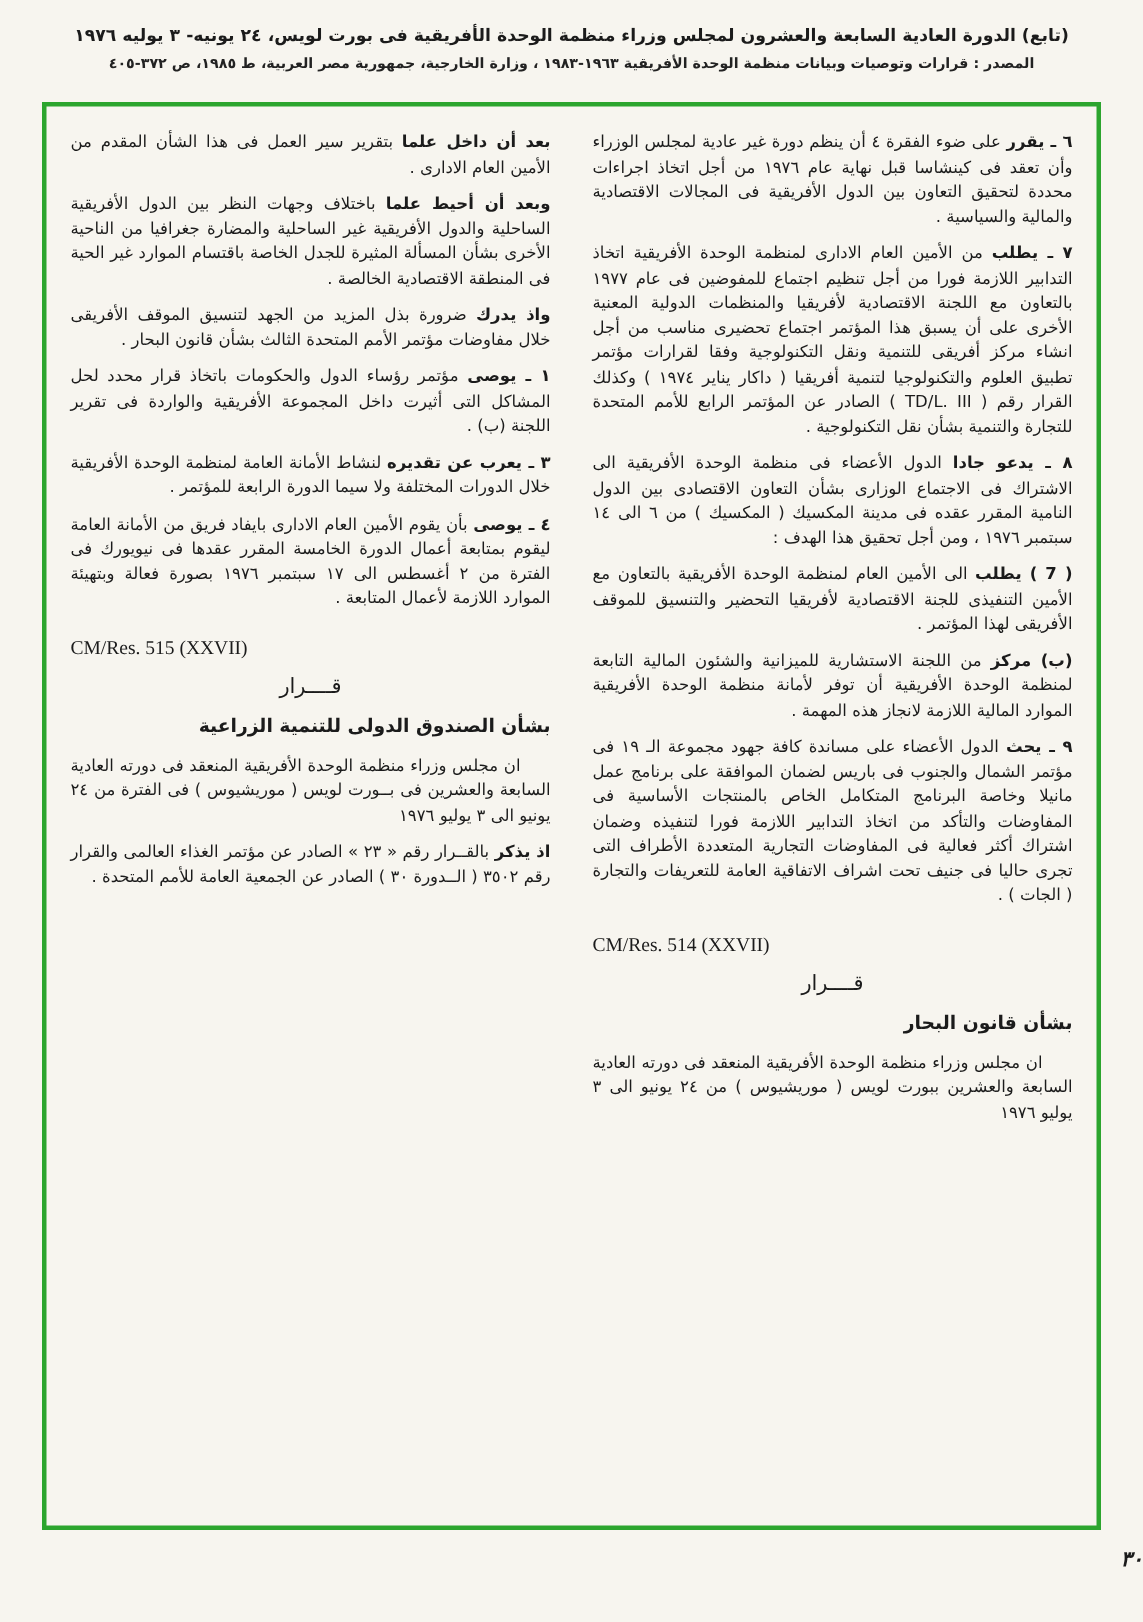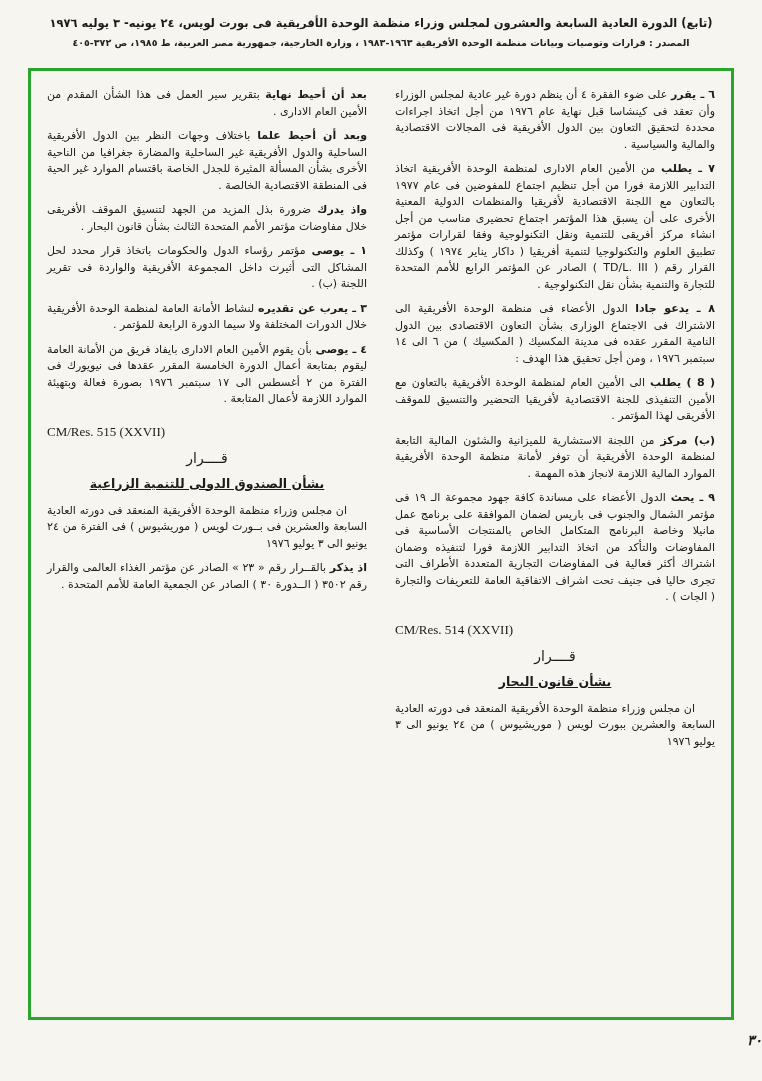--- a/index.html
+++ b/index.html
@@ -31,21 +31,21 @@
   }
   p.para .lead { font-weight:bold; }
   p.indent { text-indent:20px; }
   .rescode {
     direction:ltr; text-align:left;
     font-family:"Liberation Serif", serif;
     font-size:13px; font-weight:500;
     margin:16px 0 10px 0;
   }
   .res-heading { text-align:center; font-weight:normal; font-size:14px; margin:2px 0 10px 0; }
-  .res-sub { text-align:center; font-weight:bold; font-size:12.5px; margin:0 0 12px 0;text-decoration:underline; }
+  .res-sub { text-align:right; font-weight:bold; font-size:12.5px; margin:0 0 12px 0; }
   .page-number { text-align:right; font-weight:bold; font-size:14px; margin-top:12px;font-style:italic; }
 </style>
 </head>
 <body>
 
 <header class="page-header">
   <div class="line1">(تابع) الدورة العادية السابعة والعشرون لمجلس وزراء منظمة الوحدة الأفريقية فى بورت لويس، ٢٤ يونيه- ٣ يوليه ١٩٧٦</div>
   <div class="line2">المصدر : قرارات وتوصيات وبيانات منظمة الوحدة الأفريقية ١٩٦٣-١٩٨٣ ، وزارة الخارجية، جمهورية مصر العربية، ط ١٩٨٥، ص ٣٧٢-٤٠٥</div>
 </header>
 
@@ -59,21 +59,21 @@
       </p>
       <p class="para">
         <b class="lead">٧ ـ يطلب</b>
         <span>من الأمين العام الادارى لمنظمة الوحدة الأفريقية اتخاذ التدابير اللازمة فورا من أجل تنظيم اجتماع للمفوضين فى عام ١٩٧٧ بالتعاون مع اللجنة الاقتصادية لأفريقيا والمنظمات الدولية المعنية الأخرى على أن يسبق هذا المؤتمر اجتماع تحضيرى مناسب من أجل انشاء مركز أفريقى للتنمية ونقل التكنولوجية وفقا لقرارات مؤتمر تطبيق العلوم والتكنولوجيا لتنمية أفريقيا ( داكار يناير ١٩٧٤ ) وكذلك القرار رقم ( TD/L. III ) الصادر عن المؤتمر الرابع للأمم المتحدة للتجارة والتنمية بشأن نقل التكنولوجية .</span>
       </p>
       <p class="para">
         <b class="lead">٨ ـ يدعو جادا</b>
         <span>الدول الأعضاء فى منظمة الوحدة الأفريقية الى الاشتراك فى الاجتماع الوزارى بشأن التعاون الاقتصادى بين الدول النامية المقرر عقده فى مدينة المكسيك ( المكسيك ) من ٦ الى ١٤ سبتمبر ١٩٧٦ ، ومن أجل تحقيق هذا الهدف :</span>
       </p>
       <p class="para">
-        <b class="lead">( 8 ) يطلب</b>
+        <b class="lead">( 7 ) يطلب</b>
         <span>الى الأمين العام لمنظمة الوحدة الأفريقية بالتعاون مع الأمين التنفيذى للجنة الاقتصادية لأفريقيا التحضير والتنسيق للموقف الأفريقى لهذا المؤتمر .</span>
       </p>
       <p class="para">
         <b class="lead">(ب) مركز</b>
         <span>من اللجنة الاستشارية للميزانية والشئون المالية التابعة لمنظمة الوحدة الأفريقية أن توفر لأمانة منظمة الوحدة الأفريقية الموارد المالية اللازمة لانجاز هذه المهمة .</span>
       </p>
       <p class="para">
         <b class="lead">٩ ـ يحث</b>
         <span>الدول الأعضاء على مساندة كافة جهود مجموعة الـ ١٩ فى مؤتمر الشمال والجنوب فى باريس لضمان الموافقة على برنامج عمل مانيلا وخاصة البرنامج المتكامل الخاص بالمنتجات الأساسية فى المفاوضات والتأكد من اتخاذ التدابير اللازمة فورا لتنفيذه وضمان اشتراك أكثر فعالية فى المفاوضات التجارية المتعددة الأطراف التى تجرى حاليا فى جنيف تحت اشراف الاتفاقية العامة للتعريفات والتجارة ( الجات ) .</span>
       </p>
@@ -81,21 +81,21 @@
       <div class="res-heading">قــــرار</div>
       <div class="res-sub">بشأن قانون البحار</div>
       <p class="para indent">
         <b class="lead"></b>
         <span>ان مجلس وزراء منظمة الوحدة الأفريقية المنعقد فى دورته العادية السابعة والعشرين ببورت لويس ( موريشيوس ) من ٢٤ يونيو الى ٣ يوليو ١٩٧٦</span>
       </p>
     </div>
 
     <div class="col">
       <p class="para">
-        <b class="lead">بعد أن أحيط نهاية</b>
+        <b class="lead">بعد أن داخل علما</b>
         <span>بتقرير سير العمل فى هذا الشأن المقدم من الأمين العام الادارى .</span>
       </p>
       <p class="para">
         <b class="lead">وبعد أن أحيط علما</b>
         <span>باختلاف وجهات النظر بين الدول الأفريقية الساحلية والدول الأفريقية غير الساحلية والمضارة جغرافيا من الناحية الأخرى بشأن المسألة المثيرة للجدل الخاصة باقتسام الموارد غير الحية فى المنطقة الاقتصادية الخالصة .</span>
       </p>
       <p class="para">
         <b class="lead">واذ يدرك</b>
         <span>ضرورة بذل المزيد من الجهد لتنسيق الموقف الأفريقى خلال مفاوضات مؤتمر الأمم المتحدة الثالث بشأن قانون البحار .</span>
       </p>

